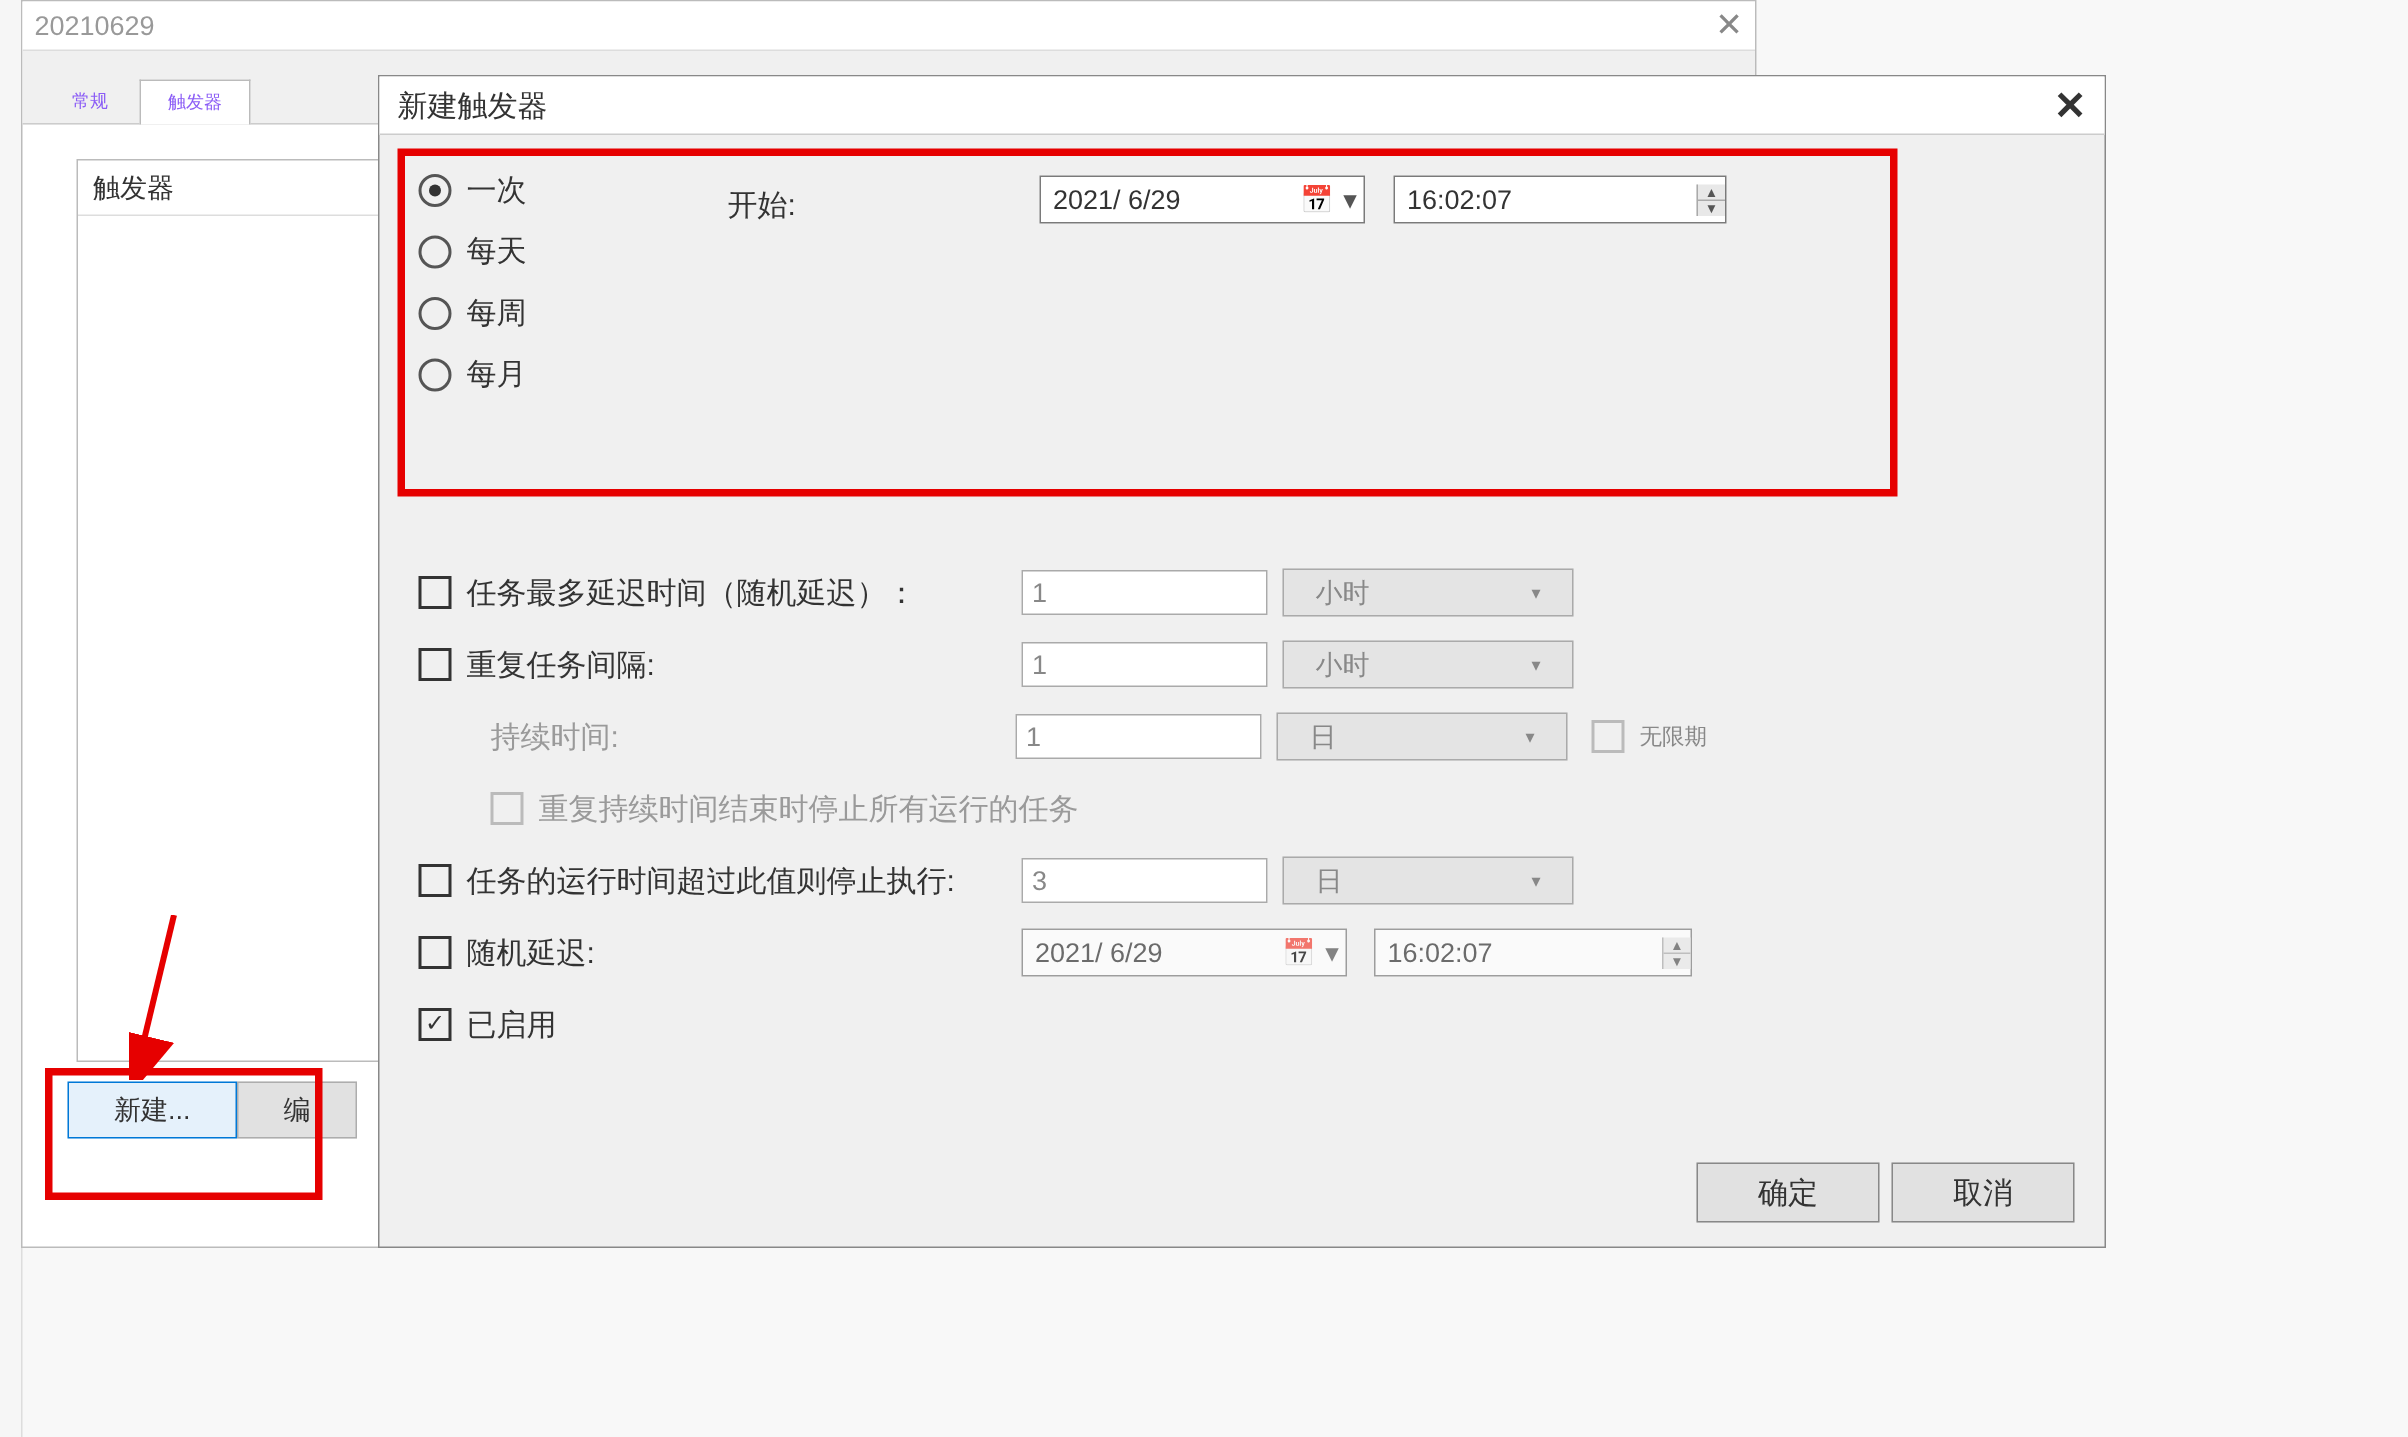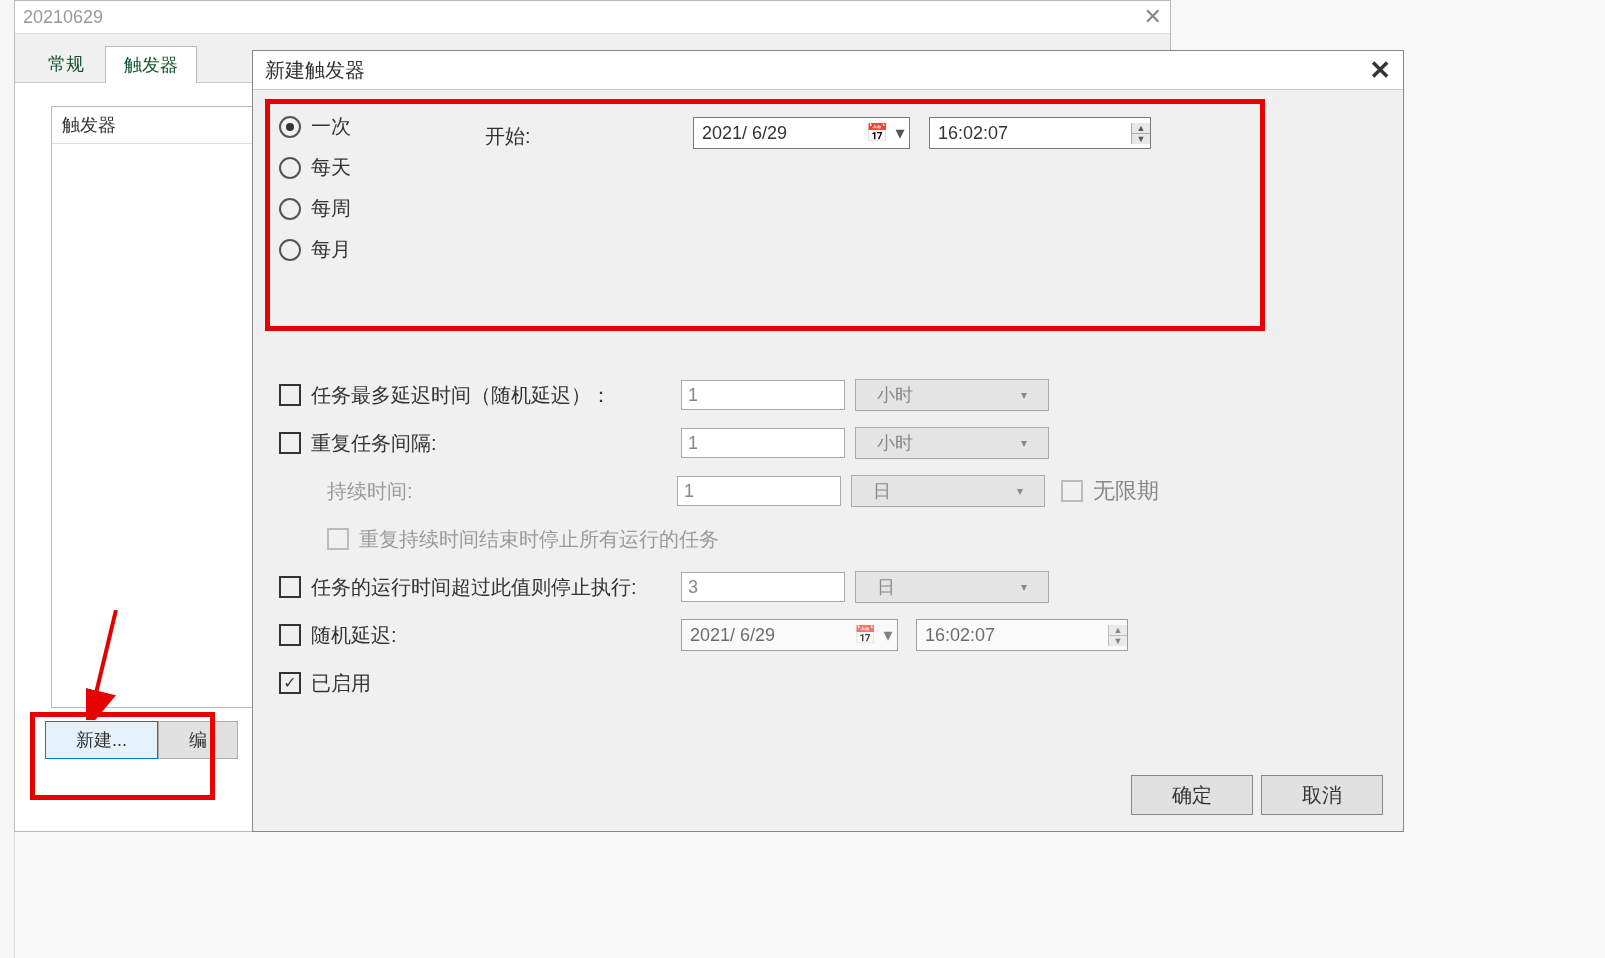--- a/index.html
+++ b/index.html
@@ -3,21 +3,21 @@
 <meta charset="utf-8">
 <style>
   html,body{margin:0;padding:0;font-family:"Microsoft YaHei","Segoe UI",sans-serif;font-size:16px;color:#333;background:#fff;}
   .screen{position:relative;width:1605px;height:958px;background:#f8f8f8;overflow:hidden;}
 
   
   .parent-dialog{position:absolute;left:14px;top:0;width:1155px;height:830px;background:#fff;border:1px solid #bbb;}
   .parent-title{display:flex;align-items:center;height:32px;padding:0 8px;background:#fff;border-bottom:1px solid #ddd;font-size:18px;color:#999;}
   .parent-title .close{margin-left:auto;font-size:22px;color:#888;}
   .tabs{display:flex;align-items:flex-end;height:40px;padding:8px 14px 0 14px;background:#f0f0f0;border-bottom:1px solid #ccc;}
-  .tab{padding:6px 18px;font-size:18px;color:#14532d;border:1px solid transparent;border-bottom:none;margin-right:2px;}
+  .tab{padding:6px 18px;font-size:12px;color:#8b5cf6;border:1px solid transparent;border-bottom:none;margin-right:2px;}
   .tab.active{background:#fff;border-color:#bbb;position:relative;top:1px;}
   .trigger-panel{position:absolute;left:36px;top:105px;width:220px;height:600px;background:#fff;border:1px solid #bbb;}
   .trigger-panel-header{padding:6px 10px;font-size:18px;border-bottom:1px solid #ddd;}
   .btn-row{position:absolute;left:30px;top:720px;display:flex;}
   .btn{display:inline-flex;align-items:center;justify-content:center;height:36px;padding:0 30px;font-size:18px;background:#e1e1e1;border:1px solid #adadad;}
   .btn.primary{background:#e5f1fb;border-color:#0078d7;}
   .highlight-new{position:absolute;left:30px;top:712px;width:175px;height:78px;border:5px solid #e60000;z-index:5;}
   .arrow{position:absolute;left:86px;top:610px;z-index:6;}
   .arrow svg{display:block;}
 
@@ -47,21 +47,21 @@
   .opt-row{display:flex;align-items:center;height:48px;font-size:20px;}
   .opt-row.sub{padding-left:48px;color:#9a9a9a;align-items:center;}
   .chk{width:18px;height:18px;border:2px solid #333;margin-right:10px;display:inline-flex;align-items:center;justify-content:center;flex:0 0 auto;}
   .chk.disabled{border-color:#bbb;}
   .chk.checked::after{content:"✓";font-size:16px;line-height:1;color:#333;}
   .opt-label{width:370px;}
   .num-input{width:150px;height:28px;background:#fff;border:1px solid #aaa;padding:0 6px;font-size:18px;display:flex;align-items:center;}
   .num-input.disabled{color:#888;}
   .unit-select{width:150px;height:30px;background:#e4e4e4;border:1px solid #aaa;margin-left:10px;display:flex;align-items:center;padding:0 21px;font-size:18px;color:#888;}
   .unit-select .arr{margin-left:auto;font-size:12px;color:#888;}
-  .inline-chk{display:flex;align-items:center;margin-left:16px;font-size:22px;color:#888;}
+  .inline-chk{display:flex;align-items:center;margin-left:16px;font-size:15px;color:#888;}
 
   
   .footer{position:absolute;right:20px;bottom:16px;display:flex;gap:8px;}
   .footer .btn2{width:120px;height:38px;display:flex;align-items:center;justify-content:center;font-size:20px;background:#e1e1e1;border:1px solid #888;}
 
   .left-edge{position:absolute;left:0;top:0;width:14px;height:958px;background:#f6f6f6;border-right:1px solid #ddd;font-size:14px;color:#bbb;writing-mode:vertical-rl;}
 </style>
 </head>
 <body>
 

